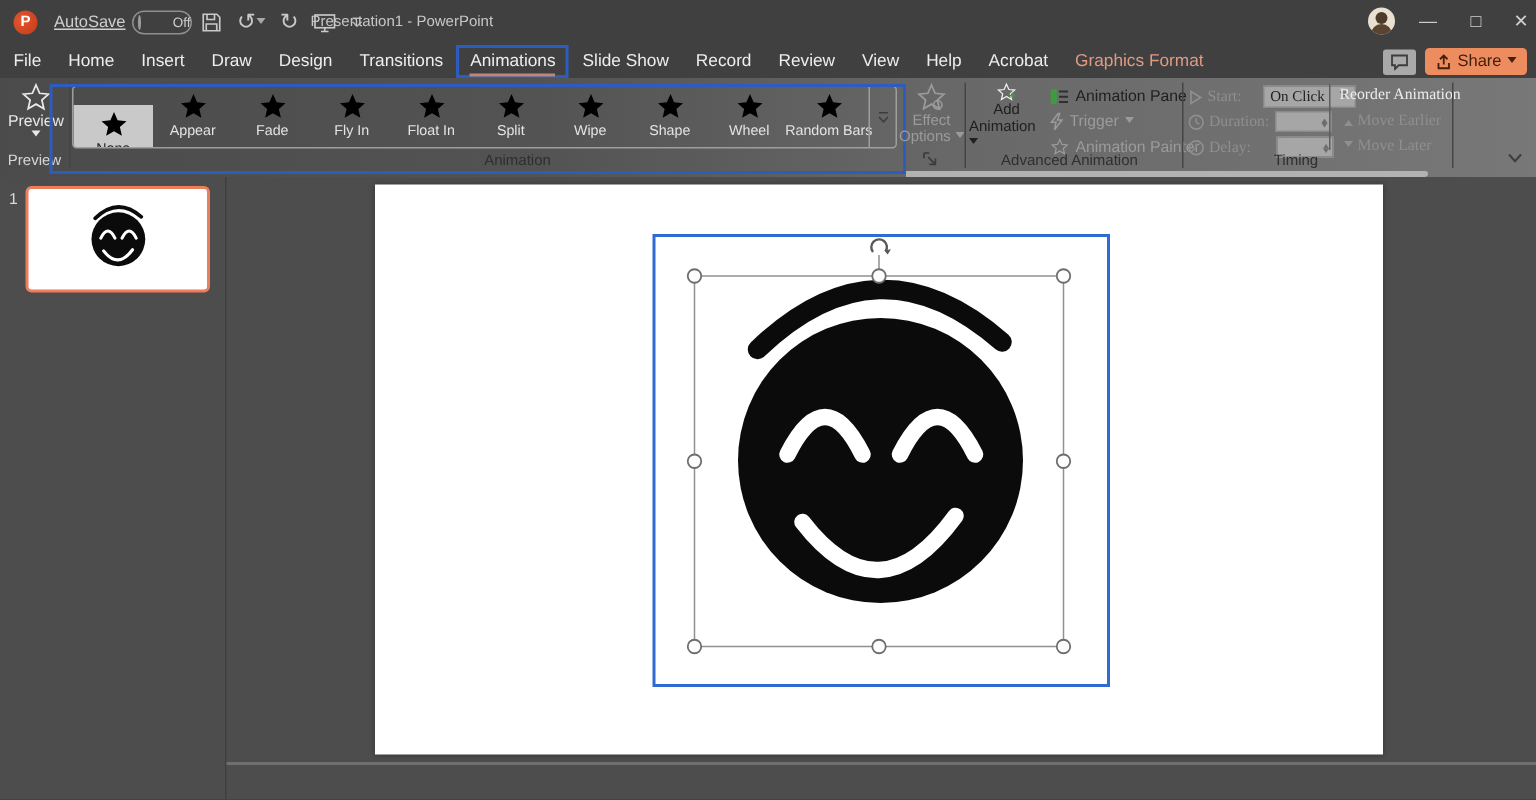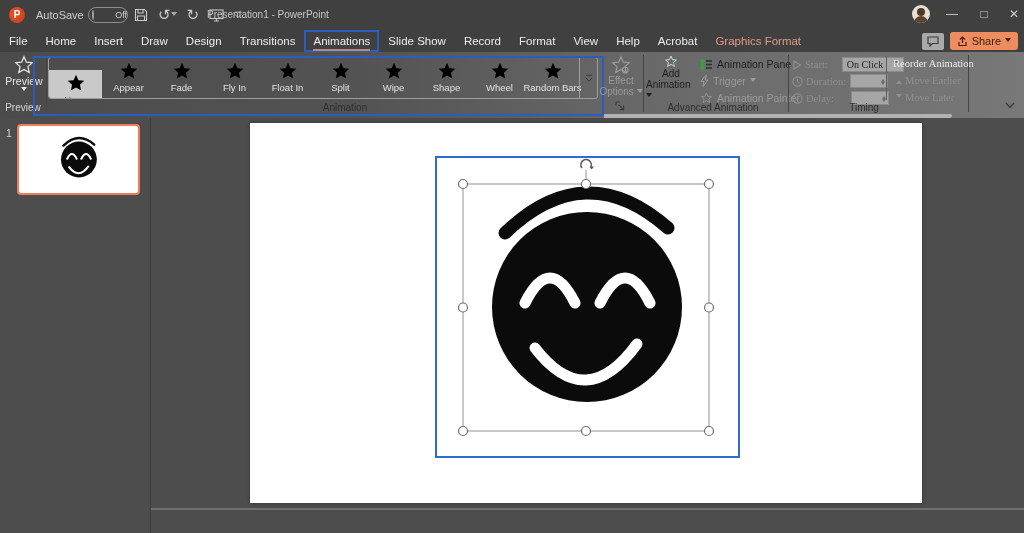--- a/index.html
+++ b/index.html
@@ -5,21 +5,21 @@
   * { margin:0; padding:0; box-sizing:border-box; }
   html,body { width:1024px; height:533px; overflow:hidden; background:#404040;
               font-family:"Liberation Sans", sans-serif; }
   #app { position:relative; width:1024px; height:533px; background:#404040; }
 
   
   .titlebar { position:absolute; left:0; top:0; width:1024px; height:30px; background:#404040; }
   .logo { position:absolute; left:9px; top:7px; width:16px; height:16px; border-radius:50%;
           background:radial-gradient(circle at 35% 40%, #e4572e, #c13a17); color:#fff;
           font-size:10px; font-weight:bold; text-align:center; line-height:16px; }
-  .autosave-label { position:absolute; left:36px; top:9px; font-size:11px; color:#cfcfcf; }
+  .autosave-label { position:absolute; left:36px; top:9px; font-size:11px; color:#cfcfcf;text-decoration:underline; }
   .as-toggle { position:absolute; left:88px; top:7px; width:40px; height:16px; border:1px solid #8e8e8e;
                border-radius:8px; display:flex; align-items:center; }
   .as-knob { width:10px; height:10px; border-radius:50%; background:#9d9d9d; margin-left:3px; }
   .as-off { font-size:9px; color:#cfcfcf; margin-left:21px; }
   .qat { position:absolute; left:134px; top:4px; display:flex; align-items:center; gap:10px; height:22px; }
   .qat .ic { color:#c9c9c9; font-size:15px; line-height:22px; display:inline-flex; align-items:center; }
   .win-title { position:absolute; left:207px; top:9px; font-size:10px; color:#c6c6c6; white-space:nowrap; }
   .search-box { position:absolute; left:400px; top:5px; width:238px; height:20px; background:#515151;
                 border:1px solid #8c8c8c; border-radius:2px; display:flex; align-items:center; padding:0 7px; }
   .search-box input { background:transparent; border:none; outline:none; color:#cfcfcf; font-size:11px; width:190px; }
@@ -173,21 +173,21 @@
   <div class="menubar">
     <span class="tab">File</span>
     <span class="tab">Home</span>
     <span class="tab">Insert</span>
     <span class="tab">Draw</span>
     <span class="tab">Design</span>
     <span class="tab">Transitions</span>
     <span class="tab active"><span class="tlab">Animations</span></span>
     <span class="tab">Slide Show</span>
     <span class="tab">Record</span>
-    <span class="tab">Format</span>
+    <span class="tab">Review</span>
     <span class="tab">View</span>
     <span class="tab">Help</span>
     <span class="tab">Acrobat</span>
     <span class="tab accent">Graphics Format</span>
     <div class="mb-right">
       <div class="comment-btn">
         <svg class="ic-s" width="12" height="11" viewBox="0 0 12 11">
             <path d="M1 1 h10 v6.5 h-5.5 l-2.5 2.5 v-2.5 h-2 z" fill="none" stroke="#3c3c3c" stroke-width="1.2"></path>
           </svg>
       </div>

